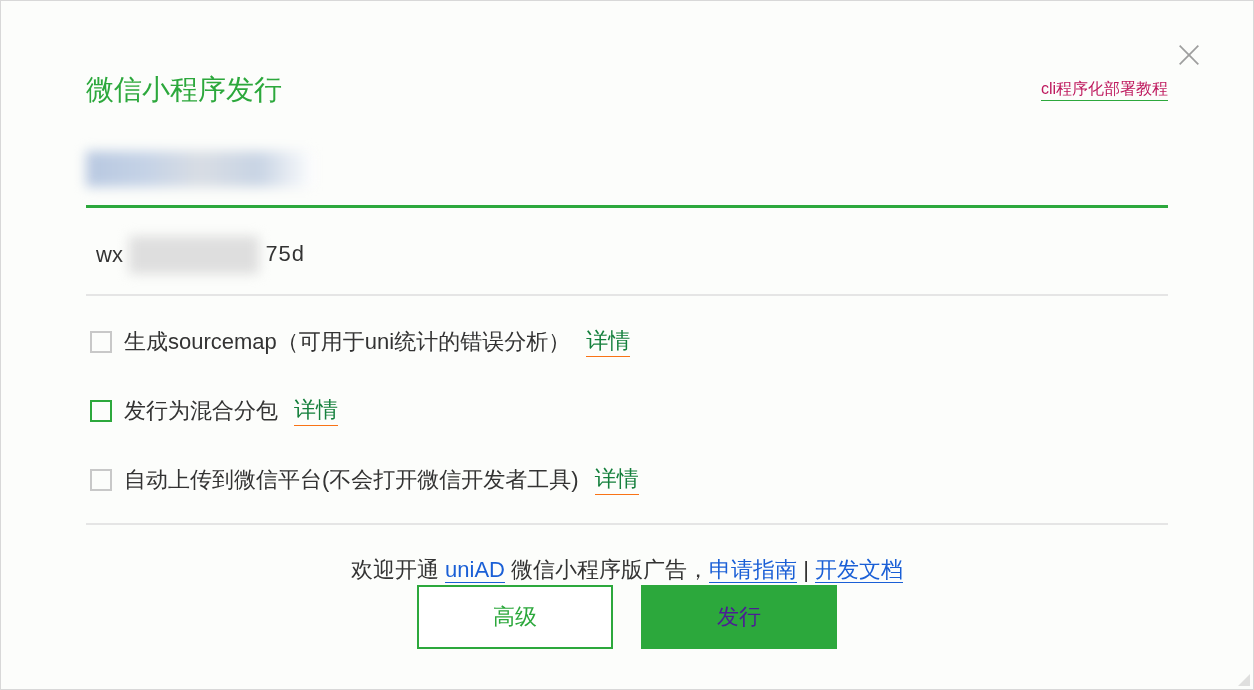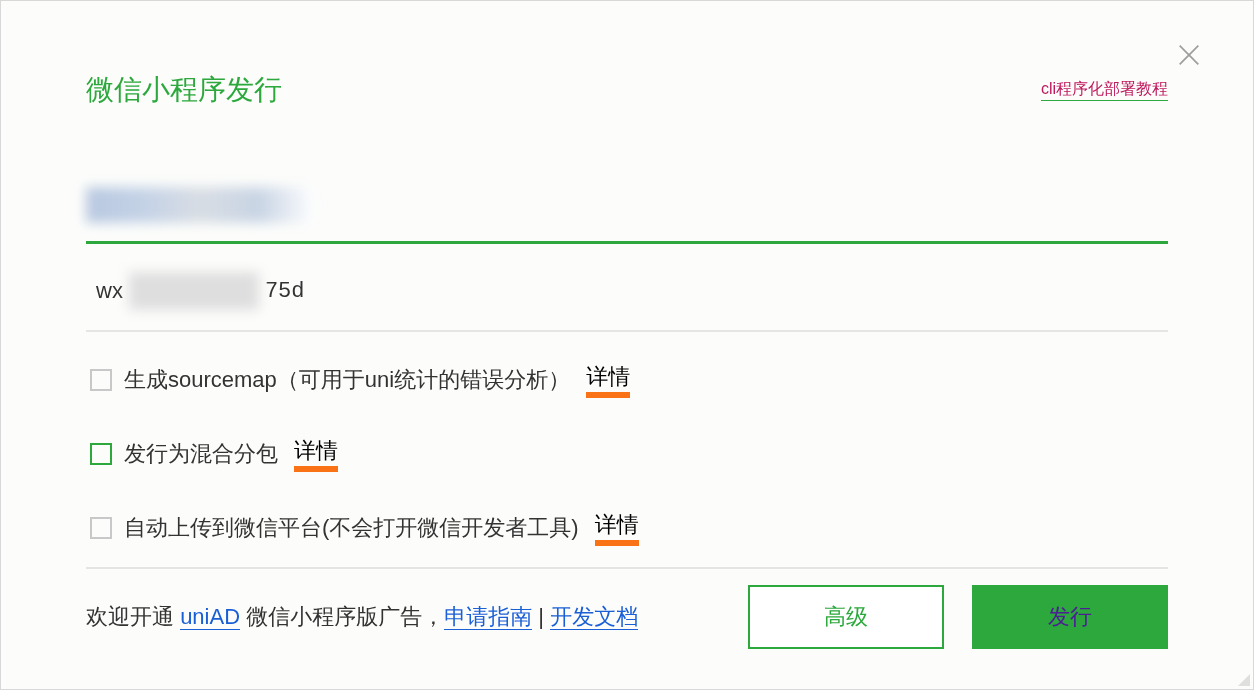--- a/index.html
+++ b/index.html
@@ -31,21 +31,21 @@
       color: #9e9e9e;
     }
     .close-btn svg {
       width: 100%;
       height: 100%;
     }
     .header {
       display: flex;
       justify-content: space-between;
       align-items: center;
-      margin-bottom: 60px;
+      margin-bottom: 24px;
     }
     .title {
       color: #2ca83c;
       font-size: 28px;
       font-weight: 500;
     }
     .tutorial-link {
       color: #be185d;
       font-size: 16px;
       text-decoration: none;
@@ -107,36 +107,37 @@
       height: 22px;
       border: 2px solid #c8c8c8;
       margin-right: 12px;
       cursor: pointer;
       flex-shrink: 0;
     }
     .checkbox.green {
       border-color: #2ca83c;
     }
     .detail-link {
-      color: #000000;
-      border-bottom: 6px solid #f97316;
+      color: #15803d;
+      border-bottom: 1px solid #f97316;
       margin-left: 16px;
       cursor: pointer;
       font-size: 22px;
     }
     .footer {
       position: absolute;
       bottom: 40px;
       left: 85px;
       right: 85px;
       border-top: 2px solid #e5e5e5;
-      padding-top: 16px;
-      display: flex;
-      justify-content: space-between;
-      align-items: center;
+      padding-top: 30px;
+      display: flex;
+      justify-content: flex-start;
+      align-items: center;
+      flex-direction: column;
     }
     .footer-text {
       font-size: 22px;
       color: #333;
     }
     .link-blue {
       color: #1a5fd6;
       border-bottom: 1px solid #1a5fd6;
       cursor: pointer;
     }

